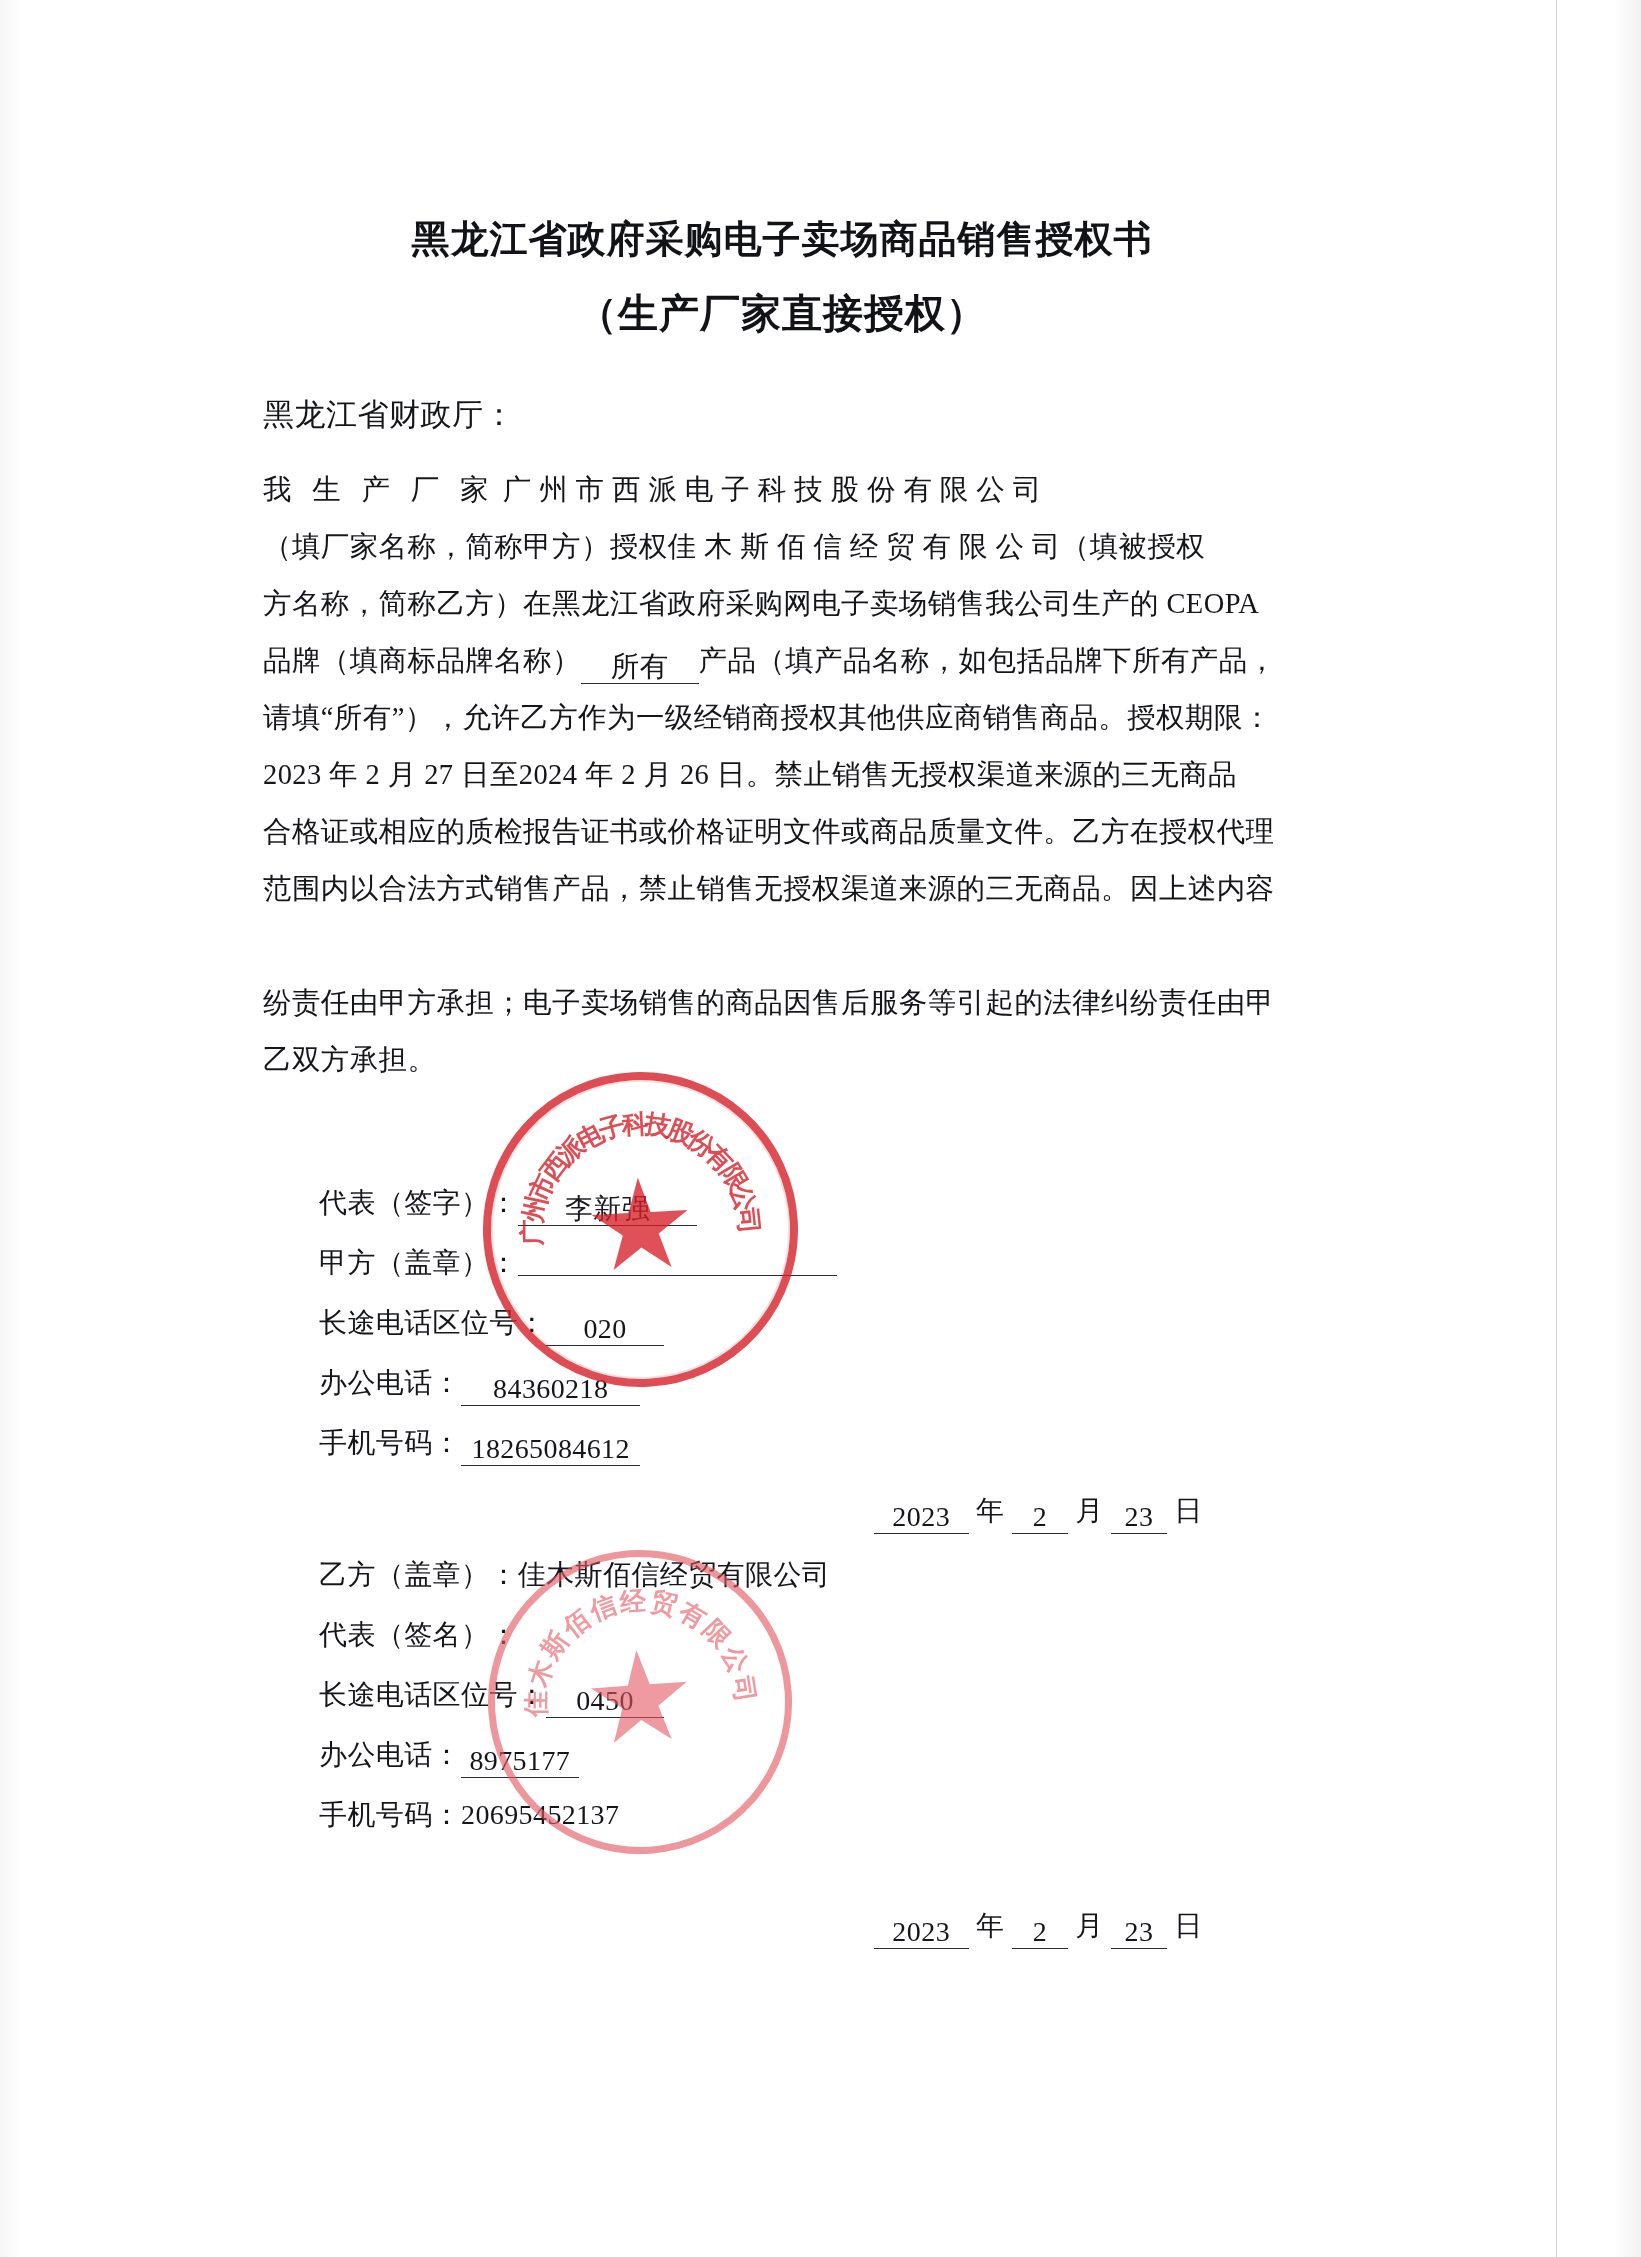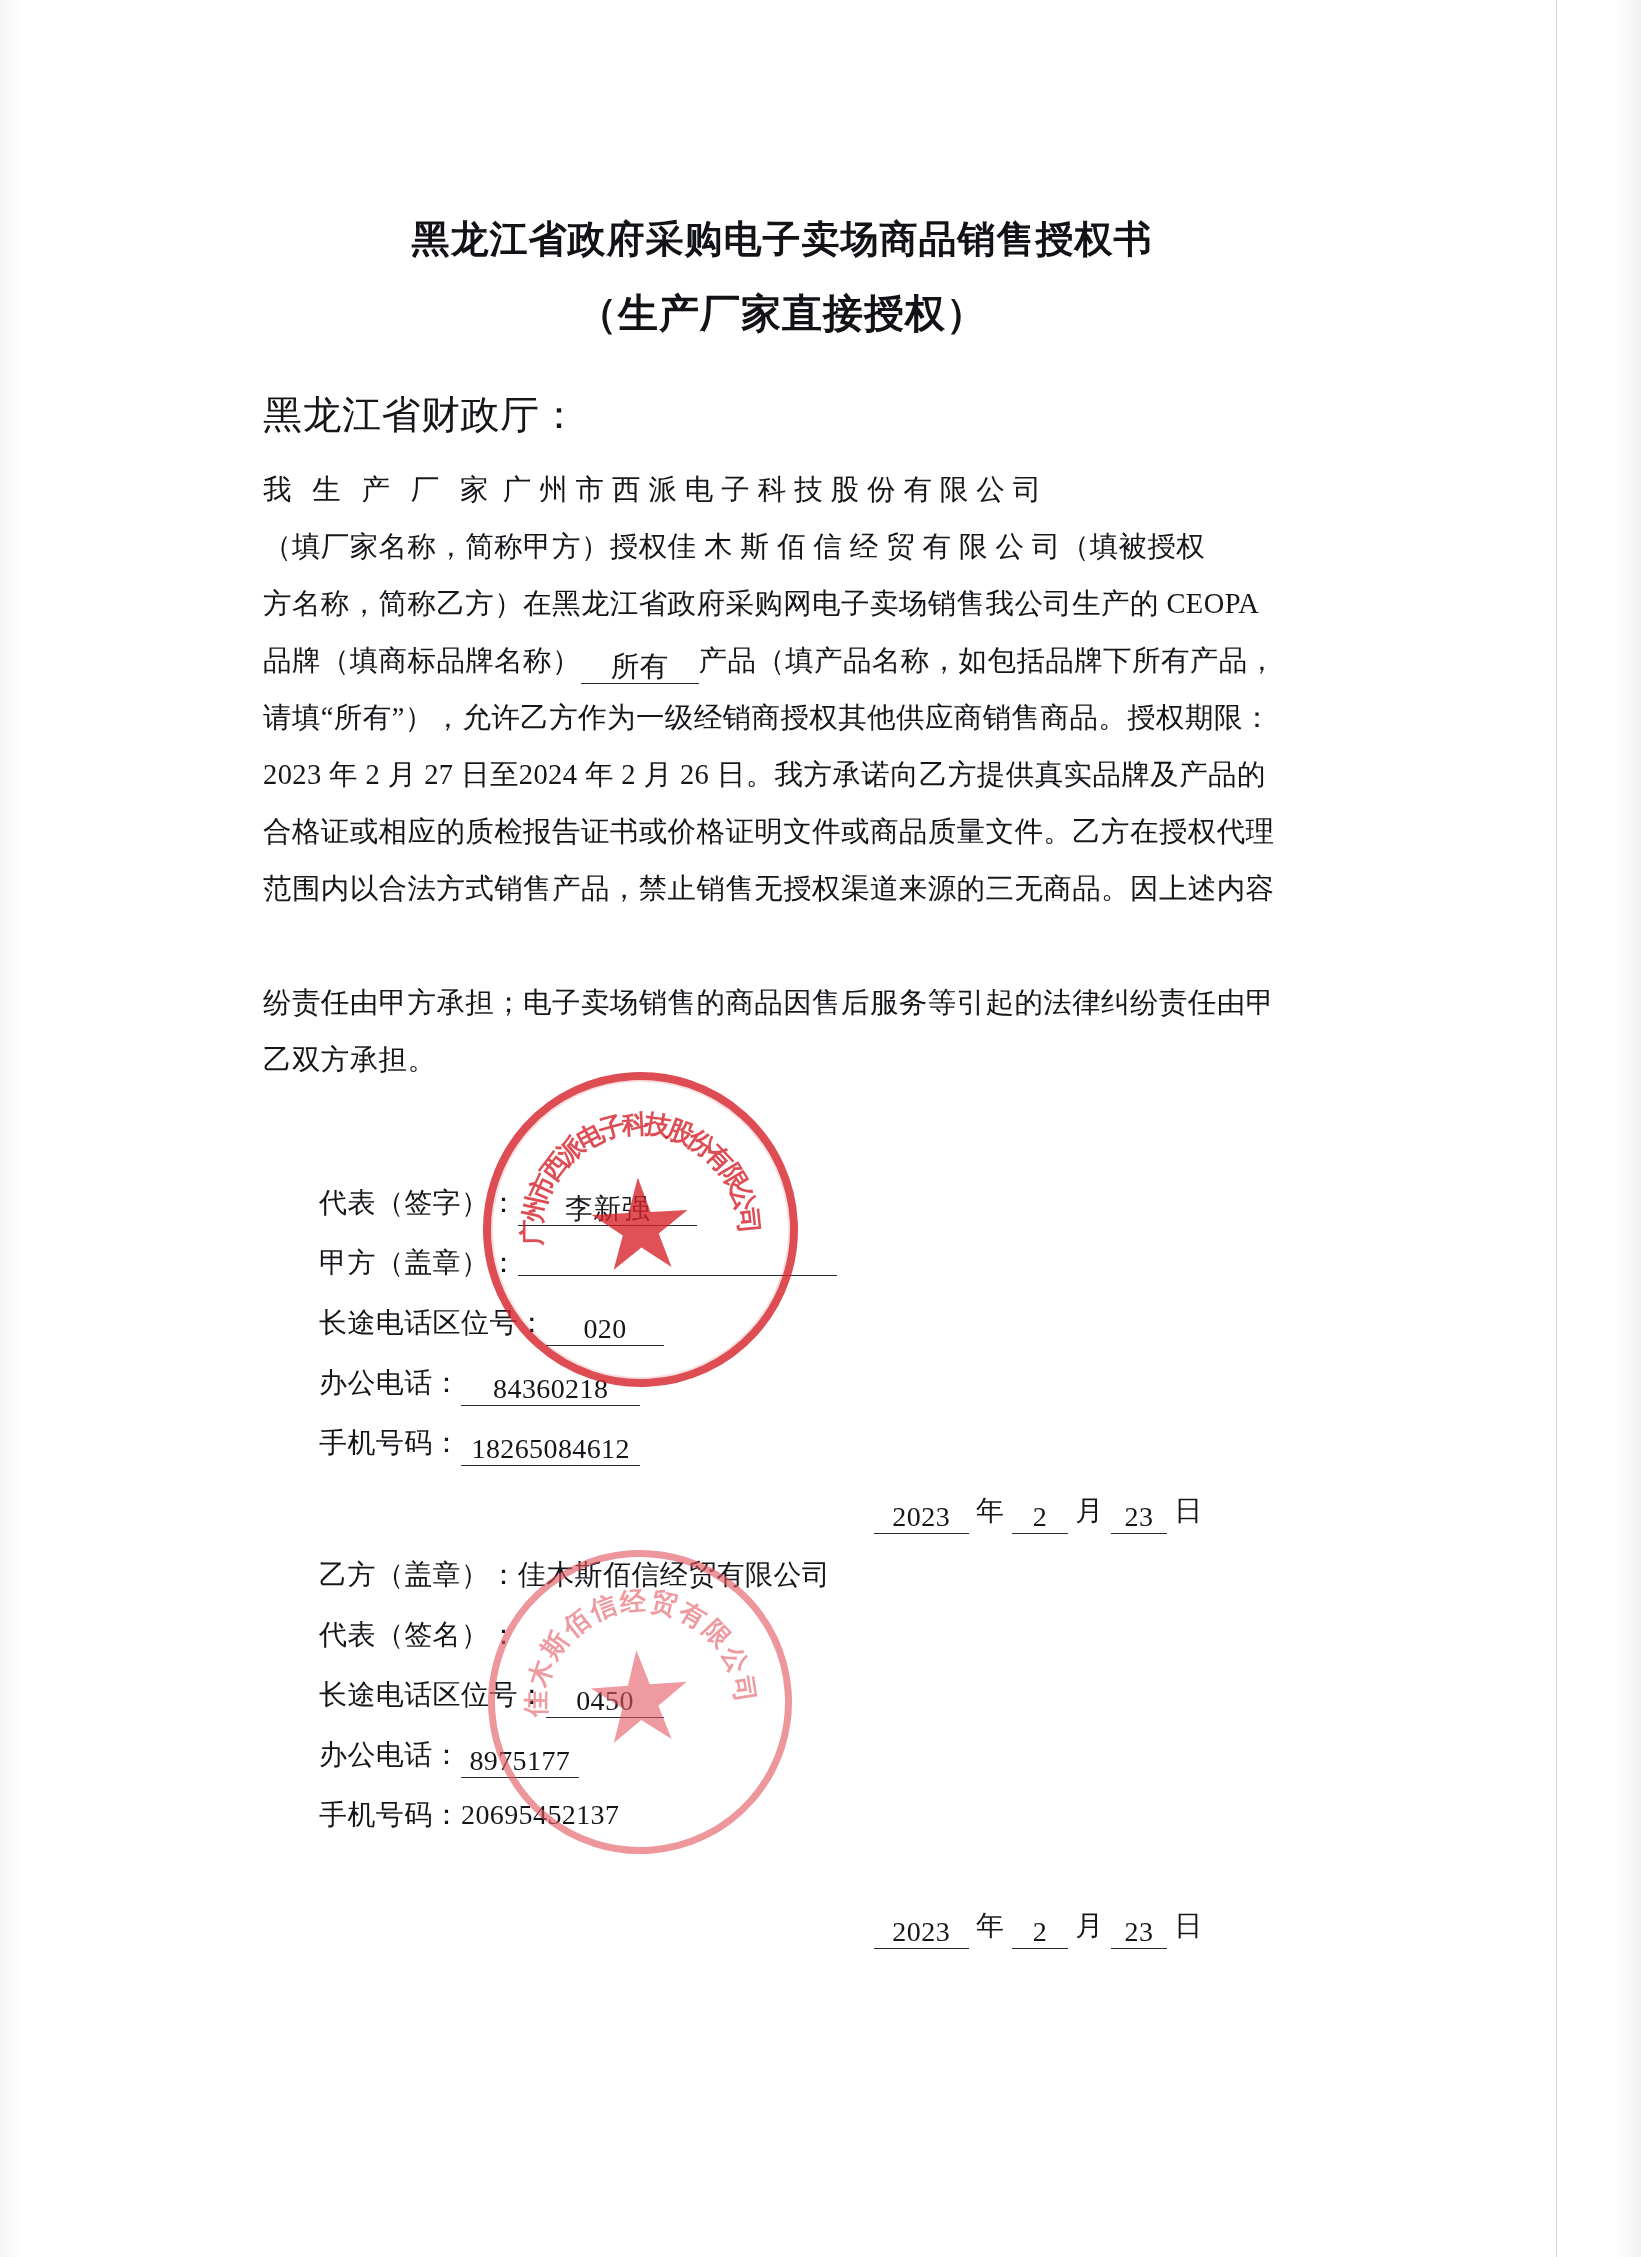--- a/index.html
+++ b/index.html
@@ -70,21 +70,21 @@
     letter-spacing: 1px;
     color: #121317;
   }
   .body-block {
     position: absolute;
     left: 263px;
     top: 394px;
     width: 1077px;
   }
   .addressee {
-    font-size: 39px;
+    font-size: 31px;
     line-height: 42px;
     letter-spacing: 0.5px;
   }
   .para {
     margin-top: 25px;
     font-size: 28.5px;
     line-height: 57px;
     letter-spacing: 0.4px;
     text-align: justify;
   }
@@ -262,21 +262,21 @@
     <div class="body-block">
       <div class="addressee">黑龙江省财政厅：</div>
 
       <div class="para">
         <span class="wide">我 生 产 厂 家</span>
         <span class="u">广 州 市 西 派 电 子 科 技 股 份 有 限 公 司</span><br>
         <span>（填厂家名称，简称甲方）授权</span><span class="u">佳 木 斯 佰 信 经 贸 有 限 公 司</span><span>（填被授权</span><br>
         <span>方名称，简称乙方）在黑龙江省政府采购网电子卖场销售我公司生产的</span> <span class="u">CEOPA</span><br>
         <span>品牌（填商标品牌名称）</span><span class="blank-short">所有</span><span>产品（填产品名称，如包括品牌下所有产品，</span><br>
         <span>请填“所有”），允许乙方作为一级经销商授权其他供应商销售商品。授权期限：</span><br>
-        <span class="u">2023 年 2 月 27 日</span><span>至</span><span class="u">2024 年 2 月 26 日</span><span>。我方承诺向乙方提供真实品牌及产品的</span><br>
+        <span class="u">2023 年 2 月 27 日</span><span>至</span><span class="u">2024 年 2 月 26 日</span><span>。禁止销售无授权渠道来源的三无商品</span><br>
         <span>合格证或相应的质检报告证书或价格证明文件或商品质量文件。乙方在授权代理</span><br>
         <span>范围内以合法方式销售产品，禁止销售无授权渠道来源的三无商品。因上述内容</span><br>
         <br>
         <span>纷责任由甲方承担；电子卖场销售的商品因售后服务等引起的法律纠纷责任由甲</span><br>
         <span>乙双方承担。</span>
       </div>
     </div>
 
     <div class="sign-block">
       <div class="sign-row">

